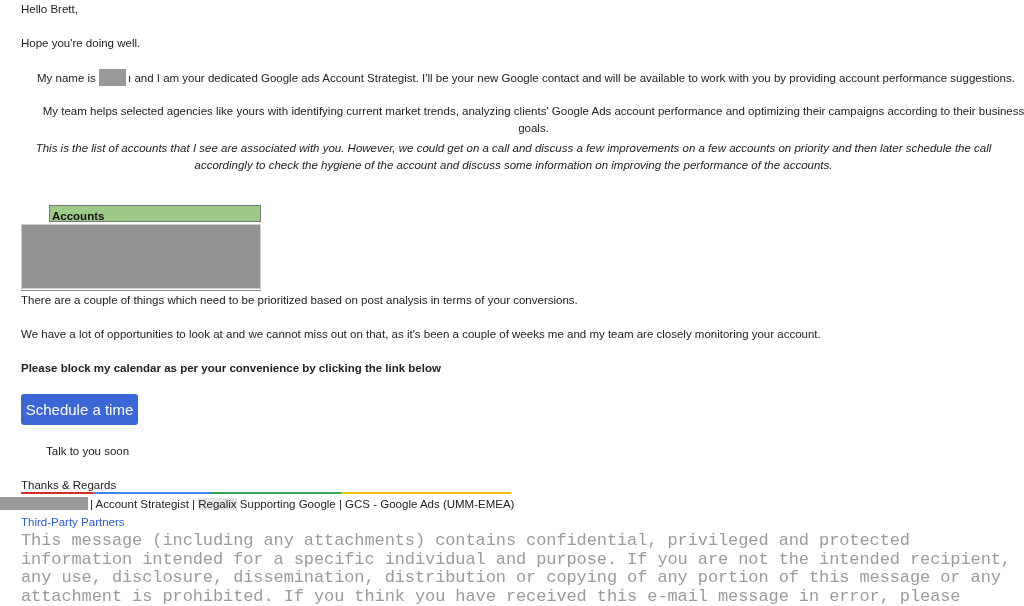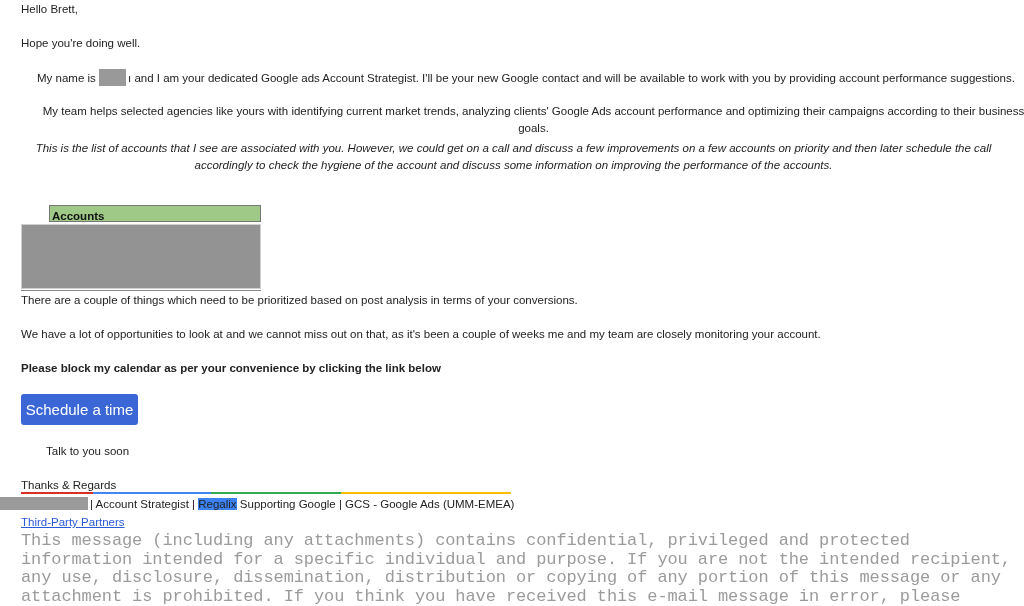--- a/index.html
+++ b/index.html
@@ -107,28 +107,27 @@
     }
     .sig-redact {
       display: inline-block;
       width: 88px;
       height: 13px;
       background: #9a9a9a;
       vertical-align: -2px;
       margin-right: 2px;
     }
     .highlight {
-      background: #3b82f6;
+      background: #e5e5e5;
     }
     .link {
       position: absolute;
       left: 0;
       top: 514px;
       color: #2a5bd7;
-      text-decoration: underline;
       font-size: 11.5px;
       line-height: 16px;
       cursor: pointer;
     }
     .disclaimer {
       position: absolute;
       left: 0;
       top: 532px;
       width: 995px;
       color: #9b9b9b;

